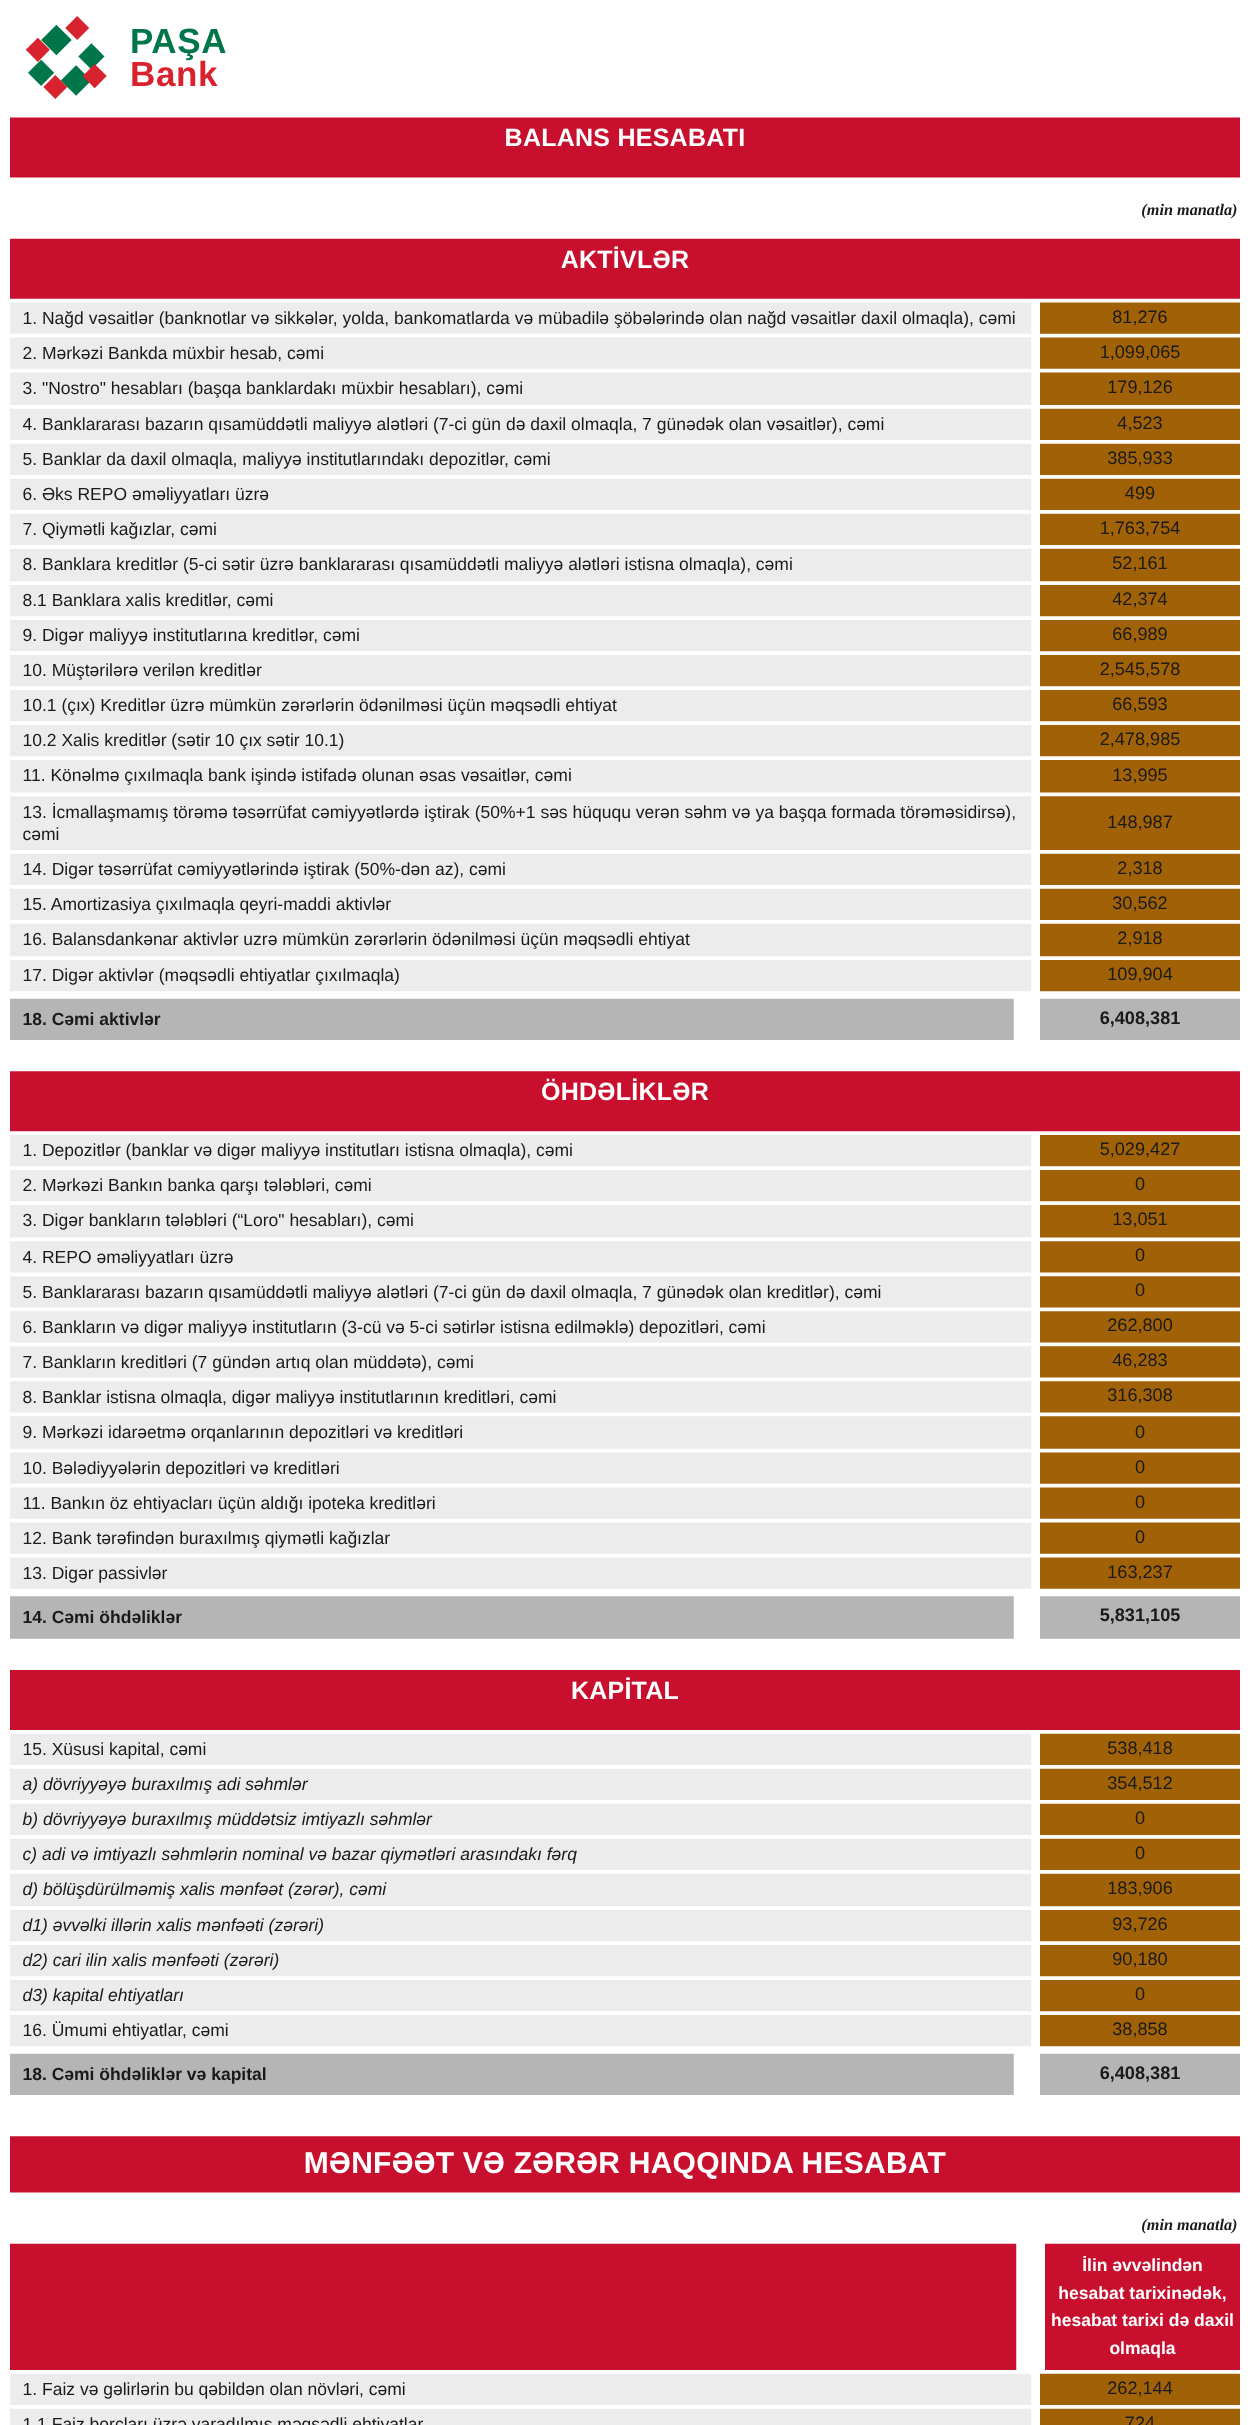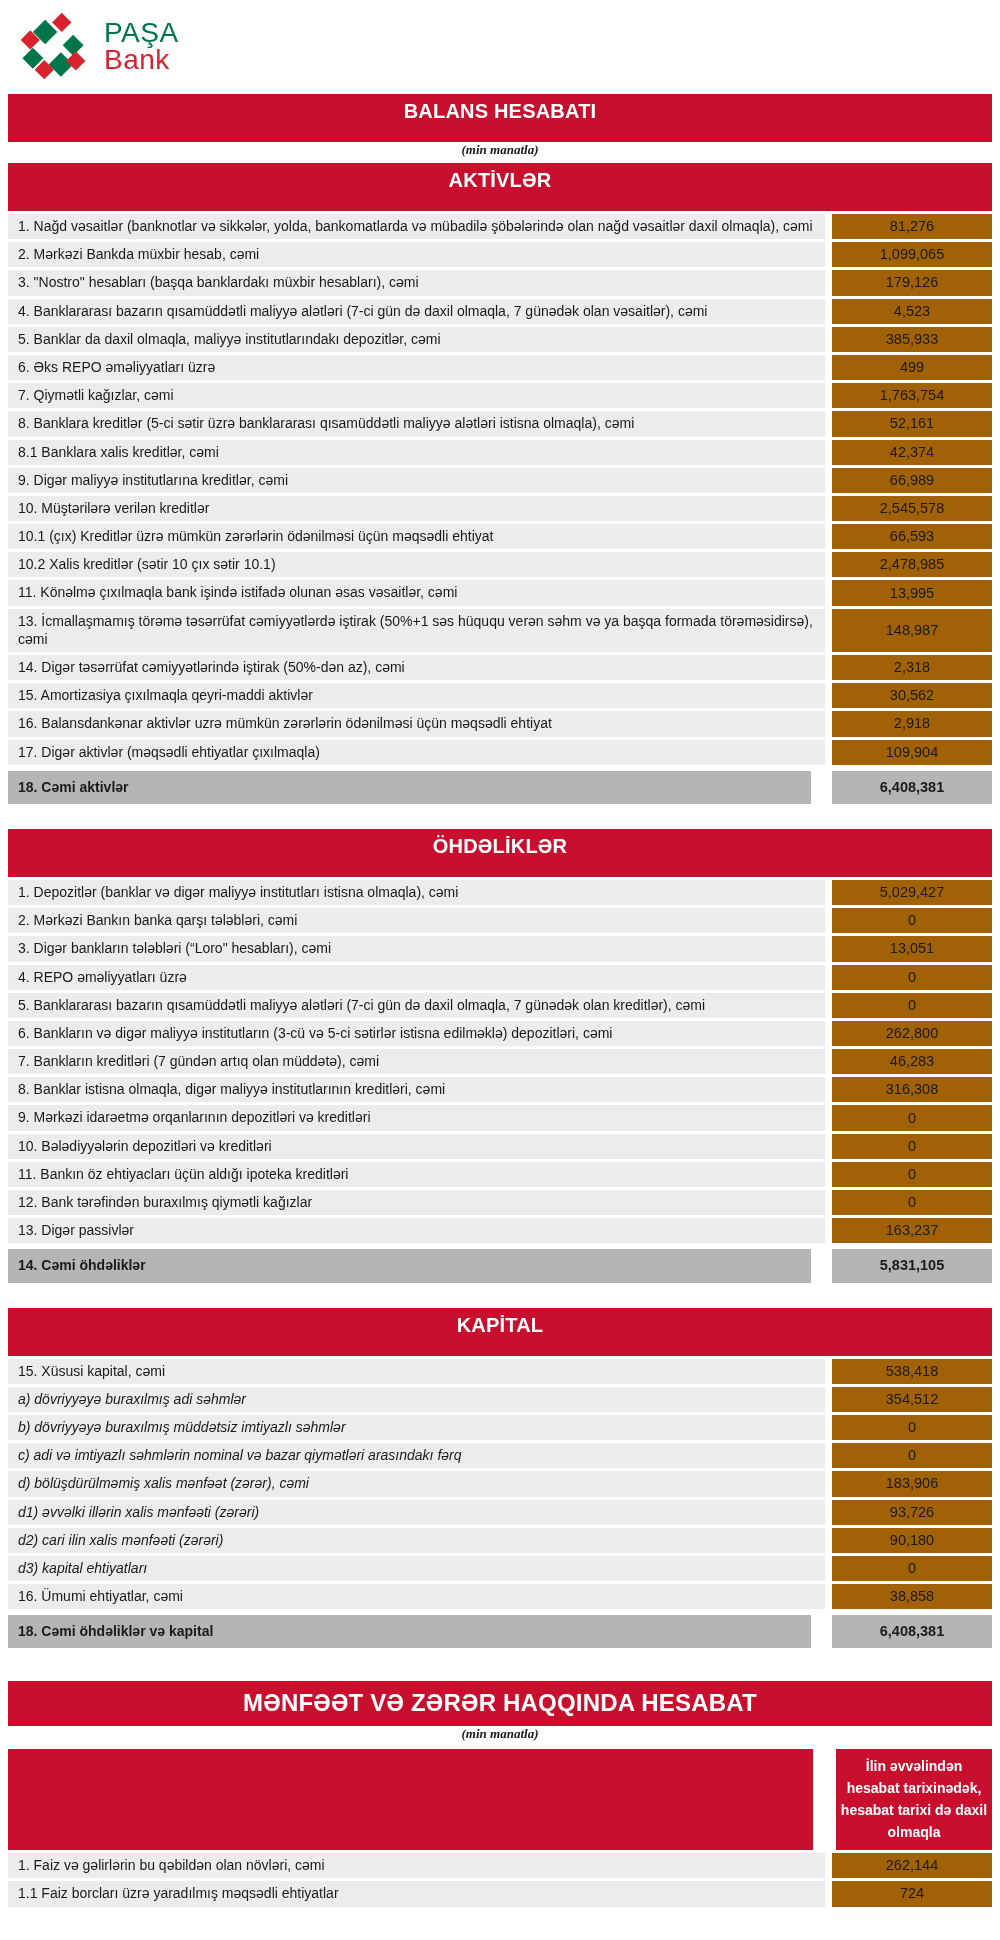--- a/index.html
+++ b/index.html
@@ -7,36 +7,36 @@
     width:1000px;
     font-family:"Liberation Sans","DejaVu Sans",sans-serif;
     color:#1a1a1a;
     -webkit-font-smoothing:antialiased;
   }
   .page{width:984px;margin:0 auto;padding:0 0 10px 0;}
 
   
   .logo-row{display:flex;align-items:center;gap:16px;padding:10px 0 12px 10px;height:72px;}
   .logo-mark{width:70px;height:70px;flex:0 0 auto;}
-  .logo-text{display:flex;flex-direction:column;line-height:0.98;font-weight:normal;font-size:28px;letter-spacing:0.5px;}
+  .logo-text{display:flex;flex-direction:column;line-height:0.98;font-weight:bold;font-size:28px;letter-spacing:0.5px;}
   .logo-green{color:#00764a;}
   .logo-red{color:#d8232e;}
 
   
   .title-bar,.section-bar{
     background:#c8102e;color:#fff;font-weight:bold;text-align:center;
     padding:6px 0 19px;font-size:20px;letter-spacing:0.2px;
   }
-  .section-bar{margin-top:0;}
+  .section-bar{margin-top:10px;}
   .section-bar.gap-above{margin-top:22px;}
   .pl-title{font-size:24px;padding:8px 0 9px;margin-top:30px;}
 
   .unit-note{
-    text-align:center;font-family:"Liberation Serif","DejaVu Serif",serif;
-    font-style:italic;font-weight:bold;font-size:13px;padding:0 2px 5px;
+    text-align:right;font-family:"Liberation Serif","DejaVu Serif",serif;
+    font-style:italic;font-weight:bold;font-size:13px;padding:18px 2px 5px;
   }
 
   
   .tbl{display:flex;flex-direction:column;}
   .row{display:flex;margin-top:3px;}
   .cell-label{
     flex:1;background:#ececec;padding:3px 10px 4px;font-size:14px;line-height:1.3;
     display:flex;align-items:center;
   }
   .cell-value{

